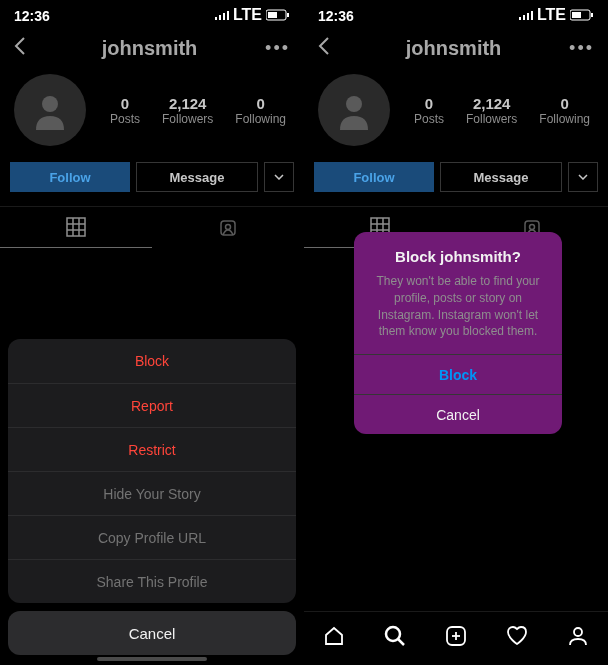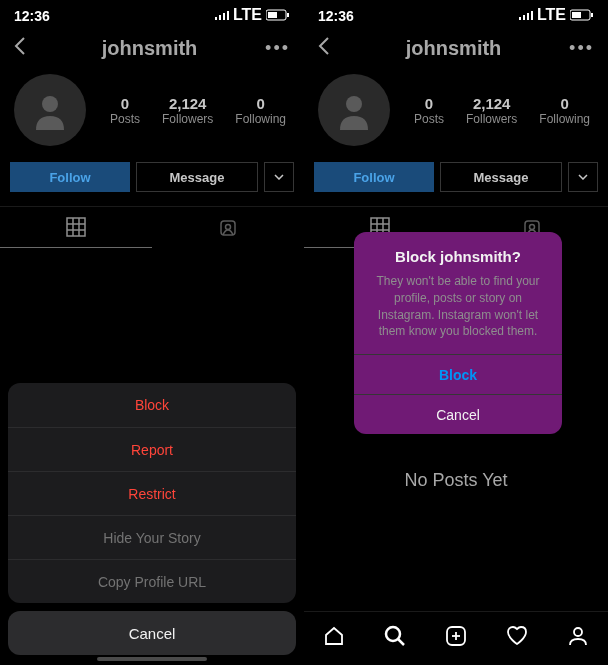--- a/index.html
+++ b/index.html
@@ -130,20 +130,21 @@
       </div>
   </div>
 
   <div class="sheet">
     <div class="sheet-group">
       <div class="sheet-item destructive">Block</div>
       <div class="sheet-item destructive">Report</div>
       <div class="sheet-item destructive">Restrict</div>
       <div class="sheet-item normal">Hide Your Story</div>
       <div class="sheet-item normal">Copy Profile URL</div>
+      <div class="sheet-item normal">Share This Profile</div>
     </div>
     <div class="sheet-cancel">Cancel</div>
   </div>
 
   <div class="home-indicator"></div>
 </div>
 
 <div class="screen">
   <div class="status-bar">
     <span>12:36</span>
@@ -220,21 +221,20 @@
       </div>
     <div class="tab">
         <svg width="20" height="20" viewBox="0 0 20 20" stroke="#5a5a5a" stroke-width="1.5" fill="none">
           <rect x="3" y="3" width="14" height="14" rx="3"></rect>
           <circle cx="10" cy="9" r="2.5"></circle>
           <path d="M5 17 Q7 12 10 12 Q13 12 15 17"></path>
         </svg>
       </div>
   </div>
 
-  <div class="no-posts">No Posts Yet</div>
 
   <div class="modal">
     <div class="modal-title">Block johnsmith?</div>
     <div class="modal-body">They won't be able to find your profile, posts or story on Instagram. Instagram won't let them know you blocked them.</div>
     <div class="modal-btn primary">Block</div>
     <div class="modal-btn secondary">Cancel</div>
   </div>
 
   <div class="bottom-nav">
     <span class="icon">

